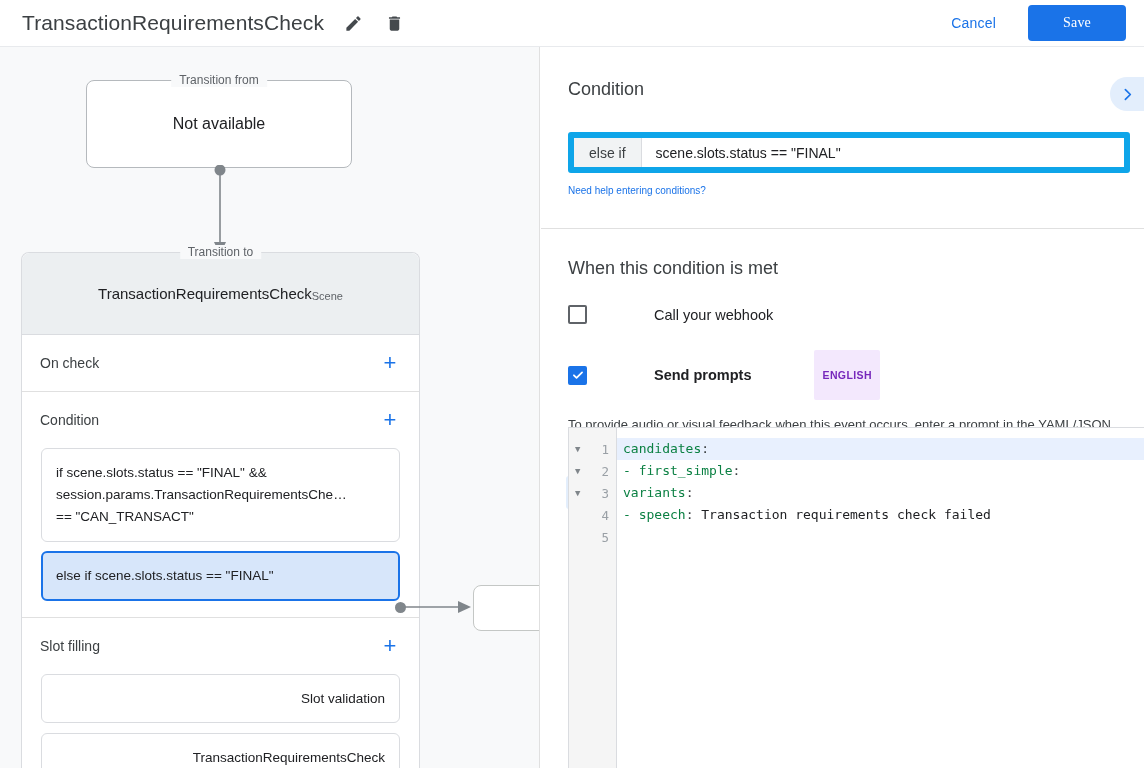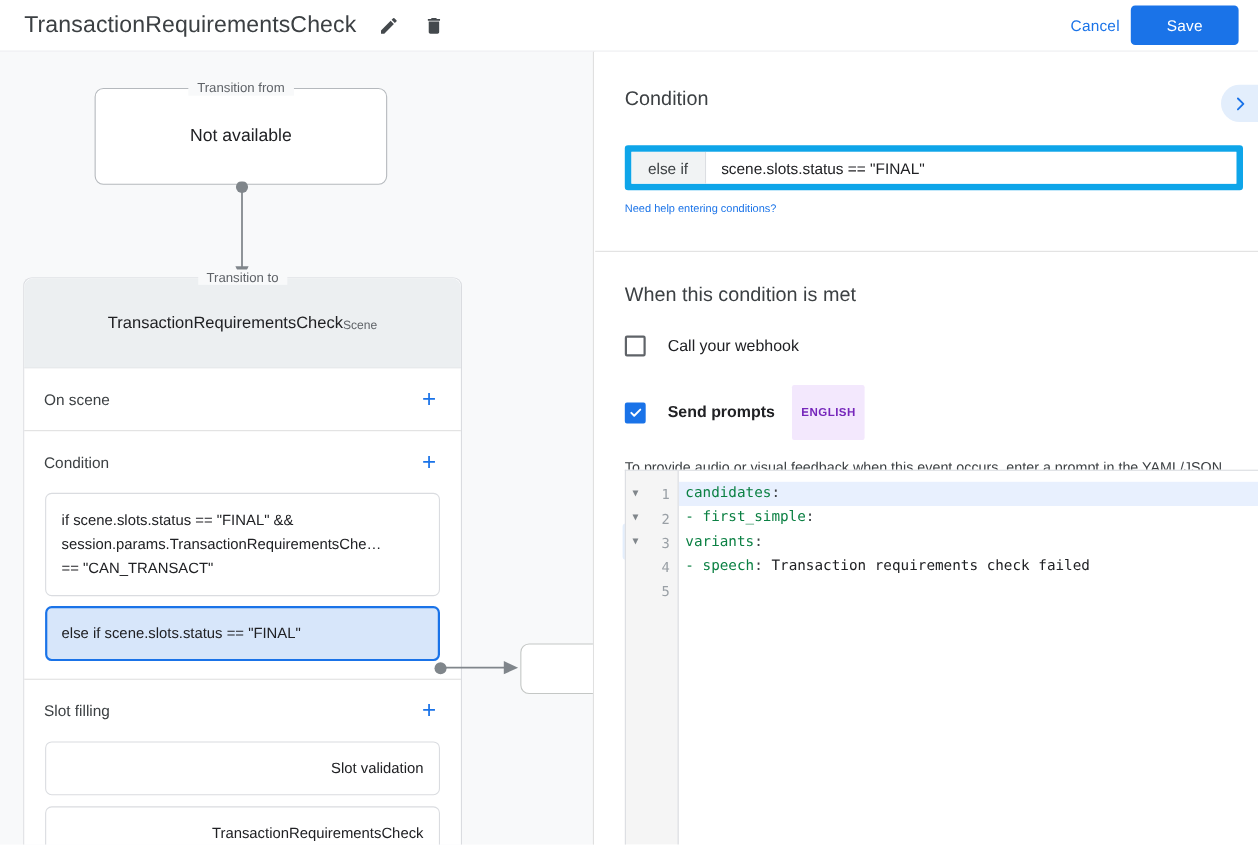--- a/index.html
+++ b/index.html
@@ -39,27 +39,27 @@
   #delete-btn { margin-left: 11px; }
   .hdr-spacer { flex: 1 1 auto; }
   #cancel-button {
     font-size: 14px; font-weight: 500; color: #1a73e8;
     letter-spacing: .2px;
     background: none; border: none; cursor: pointer;
     padding: 8px 10px; border-radius: 4px;
     font-family: inherit;
   }
   #save-button {
-    margin-right: 18px;
+    margin-left: 22px; margin-right: 18px;
     background: #1a73e8; color: #fff;
     border: none; border-radius: 4px;
     font-size: 14px; font-weight: 500; letter-spacing: .2px;
     height: 36px; min-width: 98px;
     cursor: pointer;
-    font-family: Liberation Sans, sans-serif;
+    font-family: Liberation Serif, serif;
   }
 
   
   #graph-pane {
     position: absolute; left: 0; top: 47px;
     width: 540px; height: 721px;
     background: #f8f9fa;
     border-right: 1px solid #e0e0e0;
     overflow: hidden;
   }
@@ -215,21 +215,21 @@
   #condition-help-link {
     display: inline-block;
     margin-top: 12px;
     font-size: 10px; color: #1a73e8;
     text-decoration: none; cursor: pointer;
   }
 
   #met-block { padding-top: 29px; }
   #met-heading { font-size: 18px; color: #3c4043; font-weight: 400; }
 
-  .check-row { display: flex; align-items: center; margin-top: 26px; }
+  .check-row { display: flex; align-items: center; margin-top: 26px; gap: 47px; }
   .checkbox {
     width: 19px; height: 19px;
     border: 2px solid #5f6368;
     border-radius: 2px;
     background: #fff;
     cursor: pointer;
     flex: 0 0 auto;
   }
   .checkbox.checked {
     background: #1a73e8; border-color: #1a73e8;
@@ -352,21 +352,21 @@
 
     <div id="scene-card">
       <div id="scene-header">
         <span class="legend-label">Transition to</span>
         <div id="scene-name">TransactionRequirementsCheck</div>
         <div id="scene-subtitle">Scene</div>
       </div>
 
       <div class="card-section">
         <div class="section-head">
-          <span class="section-title">On scene</span>
+          <span class="section-title">On check</span>
           <span class="plus-btn">+</span>
         </div>
       </div>
 
       <div class="card-section">
         <div class="section-head">
           <span class="section-title">Condition</span>
           <span class="plus-btn">+</span>
         </div>
         <div class="section-body">

